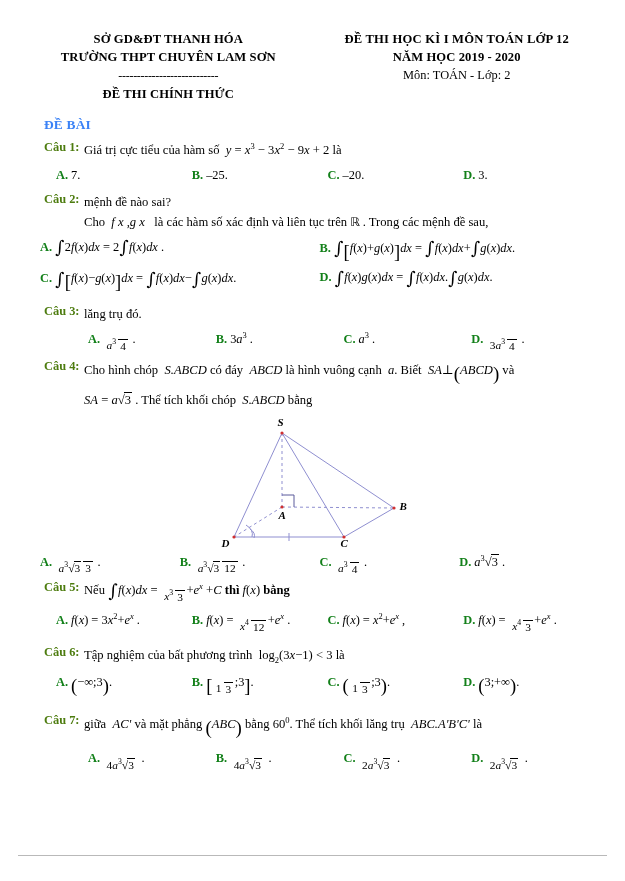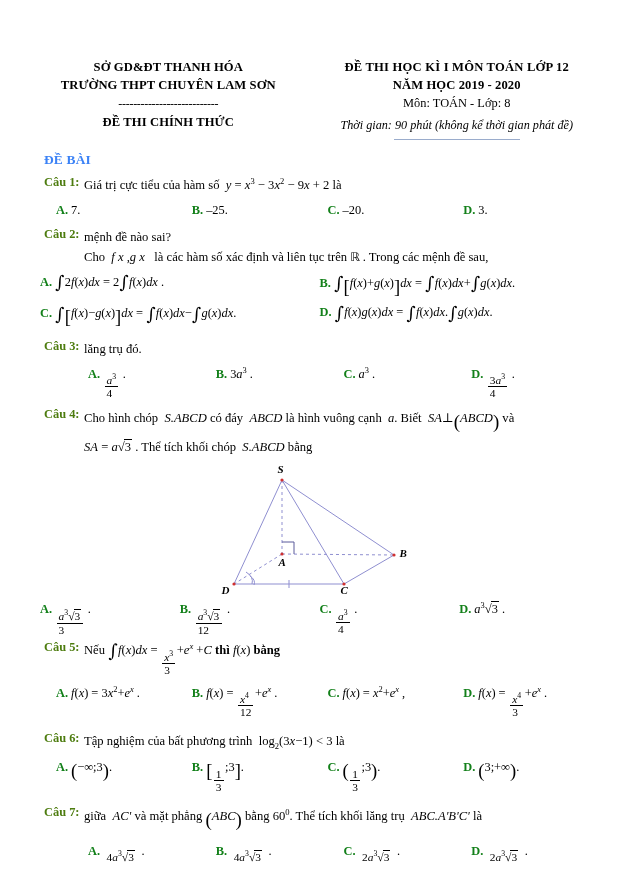--- a/index.html
+++ b/index.html
@@ -21,21 +21,20 @@
     height: 881px;
     padding: 0;
     box-sizing: border-box;
   }
 
   
   .header {
     display: flex;
     padding: 30px 28px 0 28px;
     box-sizing: border-box;
-    margin-top: 28px;
   }
   .hdr-col {
     flex: 1 1 50%;
     text-align: center;
     line-height: 1.45;
   }
   .hdr-col.left { padding-right: 6px; }
   .hdr-col.right { padding-left: 2px; text-align: center; }
   .hdr-bold {
     font-weight: bold;
@@ -126,23 +125,23 @@
     margin-right: 3px;
     white-space: nowrap;
   }
   .opt-val { font-style: normal; }
 
   
   .mi { font-style: italic; }
   .mathrow { white-space: nowrap; }
   .frac {
     display: inline-flex;
-    flex-direction: column;
+    flex-direction: row;
     vertical-align: -0.52em;
-    text-align: left;
+    text-align: right;
     margin: 0 1.5px;
     line-height: 1.08;
   }
   .frac .num { padding: 0 2px; font-size: 11.4px; }
   .frac .den { padding: 0 2px; font-size: 11.4px; border-top: 1px solid #000; }
   sup { font-size: 0.68em; vertical-align: super; line-height: 0; }
   sub { font-size: 0.68em; vertical-align: sub; line-height: 0; }
   .sqrt {
     display: inline-block;
     border-top: 1px solid #000;
@@ -201,22 +200,21 @@
   <div class="header">
     <div class="hdr-col left">
       <div class="hdr-bold">SỞ GD&amp;ĐT THANH HÓA</div>
       <div class="hdr-bold">TRƯỜNG THPT CHUYÊN LAM SƠN</div>
       <div class="hdr-dashes">---------------------------</div>
       <div class="hdr-bold">ĐỀ THI CHÍNH THỨC</div>
     </div>
     <div class="hdr-col right">
       <div class="hdr-bold sp">ĐỀ THI HỌC KÌ I MÔN TOÁN LỚP 12</div>
       <div class="hdr-bold">NĂM HỌC 2019 - 2020</div>
-      <div class="hdr-plain">Môn: TOÁN - Lớp: 8</div>
-      <div><span class="hdr-time">Thời gian: 90 phút (không kể thời gian phát đề)</span></div>
+      <div class="hdr-plain">Môn: TOÁN - Lớp: 2</div>
     </div>
   </div>
 
   <div class="content">
 
     <div class="de-bai">ĐỀ BÀI</div>
 
     <div class="question">
       <div class="q-label">Câu 1:</div>
       <div class="q-body">

